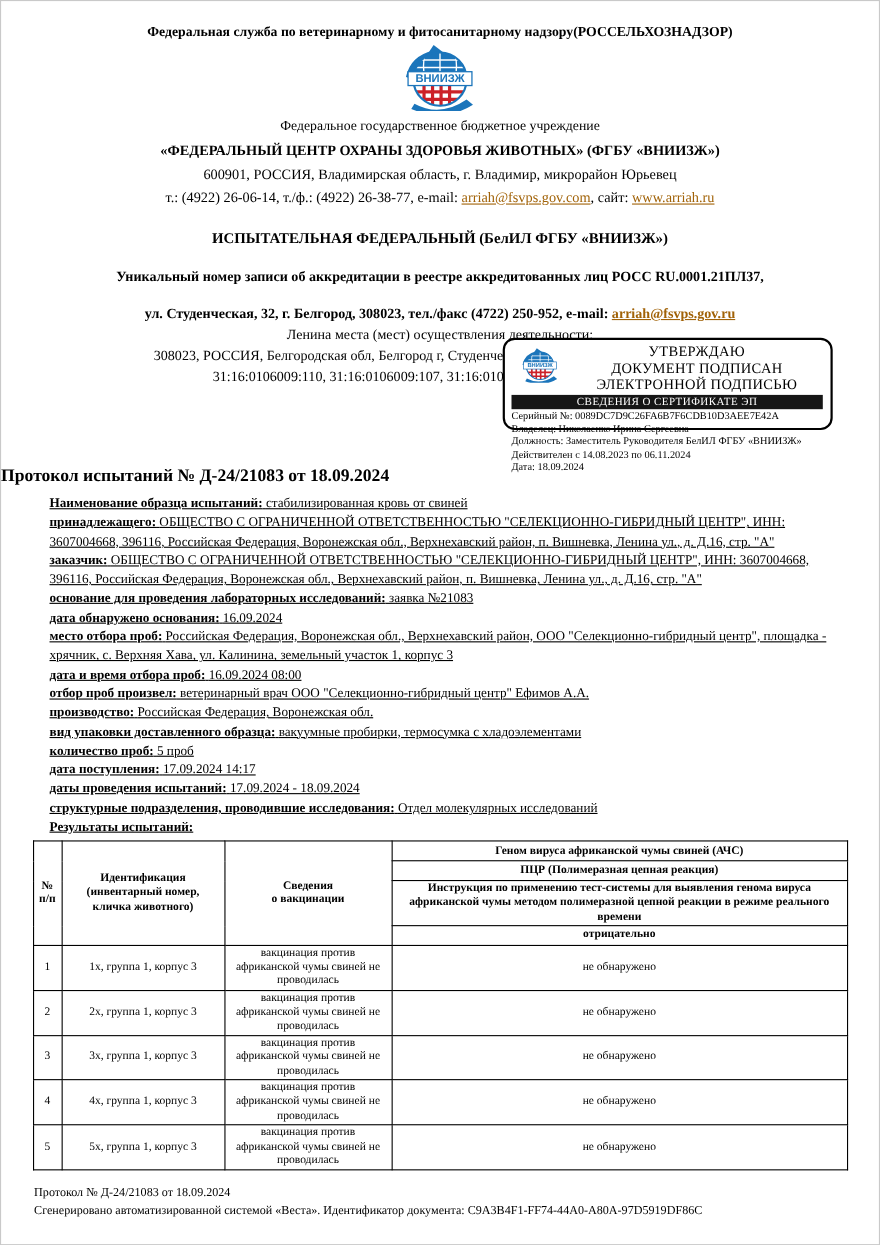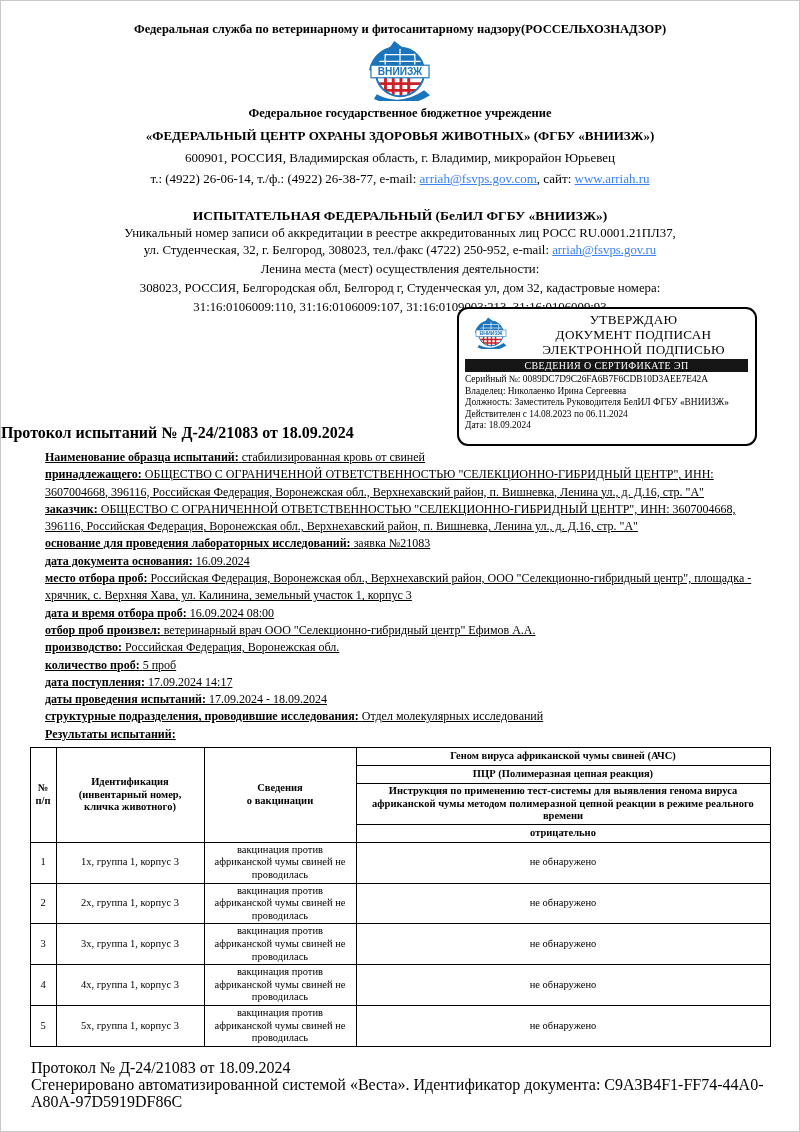--- a/index.html
+++ b/index.html
@@ -11,33 +11,33 @@
     background: #fff;
     border: 1px solid #c9c9c9;
     font-family: "Liberation Serif", "DejaVu Serif", serif;
     color: #000;
     overflow: hidden;
   }
   .center { text-align: center; }
   .top { position: relative; height: 420px; }
   .agency { padding-top: 21px; font-weight: bold; font-size: 12.5px; line-height: 15px; }
   .logo-wrap { margin: 4px auto 1px; width: 104px; }
-  .inst-type { font-weight: bold; font-size: 12.5px; margin-top: 1px; }
+  .inst-type { font-weight: normal; font-size: 12.5px; margin-top: 1px; }
   .inst-name { font-weight: bold; font-size: 13px; margin-top: 7px; }
   .inst-addr { font-size: 13px; margin-top: 6px; }
   .inst-contacts { font-size: 13px; margin-top: 5px; }
   .lab-title { font-weight: bold; font-size: 13.5px; margin-top: 21px; }
-  .hline { font-size: 12.8px; margin-top: 2px; }
+  .hline { font-size: 12.8px; margin-top: 19px; font-weight: bold; }
   .hline2 { font-size: 12.8px; margin-top: 4px; }
-  a.doclink { color: #3b82f6; text-decoration: underline; }
+  a.doclink { color: #a16207; text-decoration: underline; }
 
   
   .stamp {
     position: absolute; left: 456px; top: 306px;
-    width: 300px; height: 139px;
+    width: 300px; height: 84px;
     border: 2.5px solid #000; border-radius: 11px;
     background: #fff; padding: 3px 7px 2px 6px;
     z-index: 2;
   }
   .stamp-top { display: flex; align-items: center; }
   .stamp-logo { flex: 0 0 54px; }
   .stamp-head { flex: 1; text-align: center; font-size: 13.2px; line-height: 15px; letter-spacing: .3px; }
   .cert-bar {
     margin: 2px 0 2px; background: #161616; color: #fff;
     font-size: 10px; line-height: 13px; height: 13px; text-align: center;
@@ -60,21 +60,21 @@
     text-align: center; vertical-align: middle;
     padding: 1px 4px;
     font-size: 10.5px; line-height: 12.6px;
   }
   table.results th { font-weight: bold; }
   th.prewrap { white-space: pre-line; }
   tr.h18 { height: 18px; }
   tr.h32 { height: 32px; }
   tr.body-row { height: 39px; }
 
-  .footer { margin: 12px 30px 0; font-size: 16px; line-height: 17px; }
+  .footer { margin: 12px 30px 0; font-size: 11px; line-height: 17px; }
 </style>
 </head>
 <body>
 
 <div class="page">
 
   <div class="top">
     <div class="agency center">Федеральная служба по ветеринарному и фитосанитарному надзору(РОССЕЛЬХОЗНАДЗОР)</div>
 
     <div class="logo-wrap">
@@ -173,25 +173,26 @@
     </div>
   </div>
 
   <div class="doc-title">Протокол испытаний № Д-24/21083 от 18.09.2024</div>
 
   <div class="body-block">
     <p class="field"><b>Наименование образца испытаний:</b> <span>стабилизированная кровь от свиней</span></p>
     <p class="field"><b>принадлежащего:</b> <span>ОБЩЕСТВО С ОГРАНИЧЕННОЙ ОТВЕТСТВЕННОСТЬЮ "СЕЛЕКЦИОННО-ГИБРИДНЫЙ ЦЕНТР", ИНН: 3607004668, 396116, Российская Федерация, Воронежская обл., Верхнехавский район, п. Вишневка, Ленина ул., д. Д.16, стр. "А"</span></p>
     <p class="field"><b>заказчик:</b> <span>ОБЩЕСТВО С ОГРАНИЧЕННОЙ ОТВЕТСТВЕННОСТЬЮ "СЕЛЕКЦИОННО-ГИБРИДНЫЙ ЦЕНТР", ИНН: 3607004668, 396116, Российская Федерация, Воронежская обл., Верхнехавский район, п. Вишневка, Ленина ул., д. Д.16, стр. "А"</span></p>
     <p class="field"><b>основание для проведения лабораторных исследований:</b> <span>заявка №21083</span></p>
-    <p class="field"><b>дата документа основания:</b> <span>16.09.2024</span></p>
+    <p class="field"><b>дата обнаружено основания:</b> <span>16.09.2024</span></p>
     <p class="field"><b>место отбора проб:</b> <span>Российская Федерация, Воронежская обл., Верхнехавский район, ООО "Селекционно-гибридный центр", площадка - хрячник, с. Верхняя Хава, ул. Калинина, земельный участок 1, корпус 3</span></p>
     <p class="field"><b>дата и время отбора проб:</b> <span>16.09.2024 08:00</span></p>
     <p class="field"><b>отбор проб произвел:</b> <span>ветеринарный врач ООО "Селекционно-гибридный центр" Ефимов А.А.</span></p>
     <p class="field"><b>производство:</b> <span>Российская Федерация, Воронежская обл.</span></p>
+    <p class="field"><b>вид упаковки доставленного образца:</b> <span>вакуумные пробирки, термосумка с хладоэлементами</span></p>
     <p class="field"><b>количество проб:</b> <span>5 проб</span></p>
     <p class="field"><b>дата поступления:</b> <span>17.09.2024 14:17</span></p>
     <p class="field"><b>даты проведения испытаний:</b> <span>17.09.2024 - 18.09.2024</span></p>
     <p class="field"><b>структурные подразделения, проводившие исследования:</b> <span>Отдел молекулярных исследований</span></p>
     <p class="field"><b>Результаты испытаний:</b></p>
   </div>
 
   <table class="results">
     <colgroup>
         <col style="width:26px">

